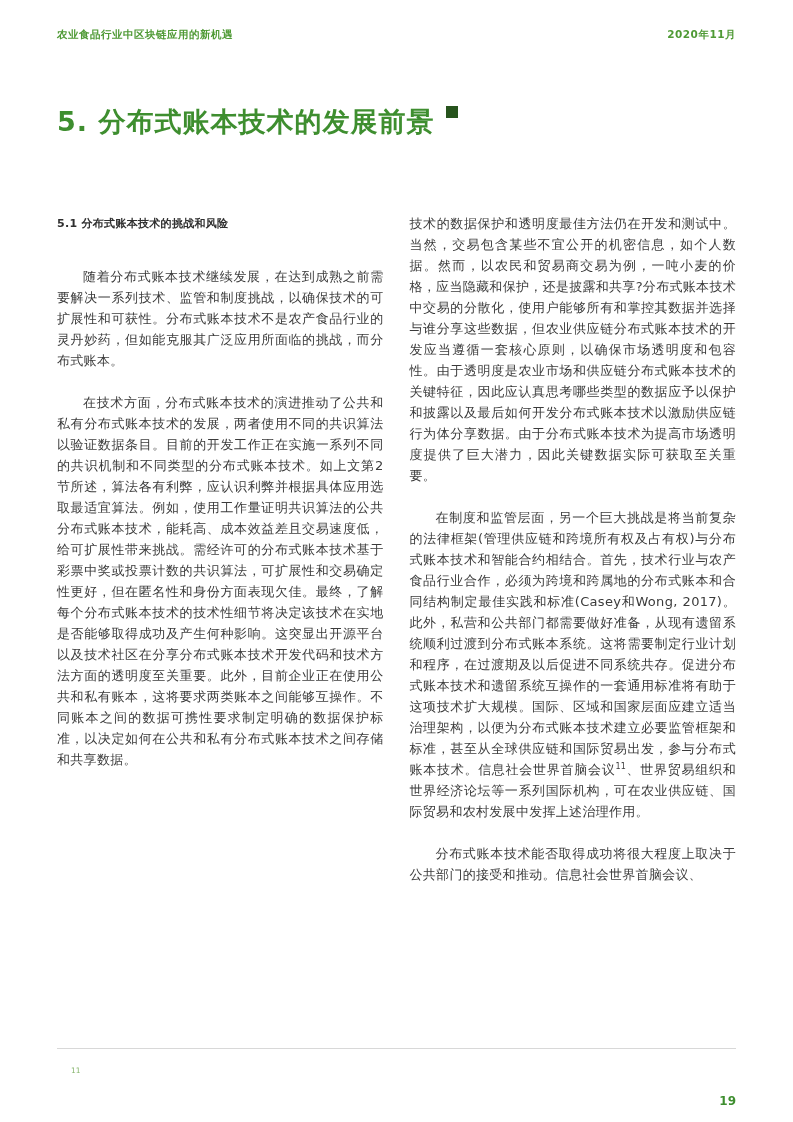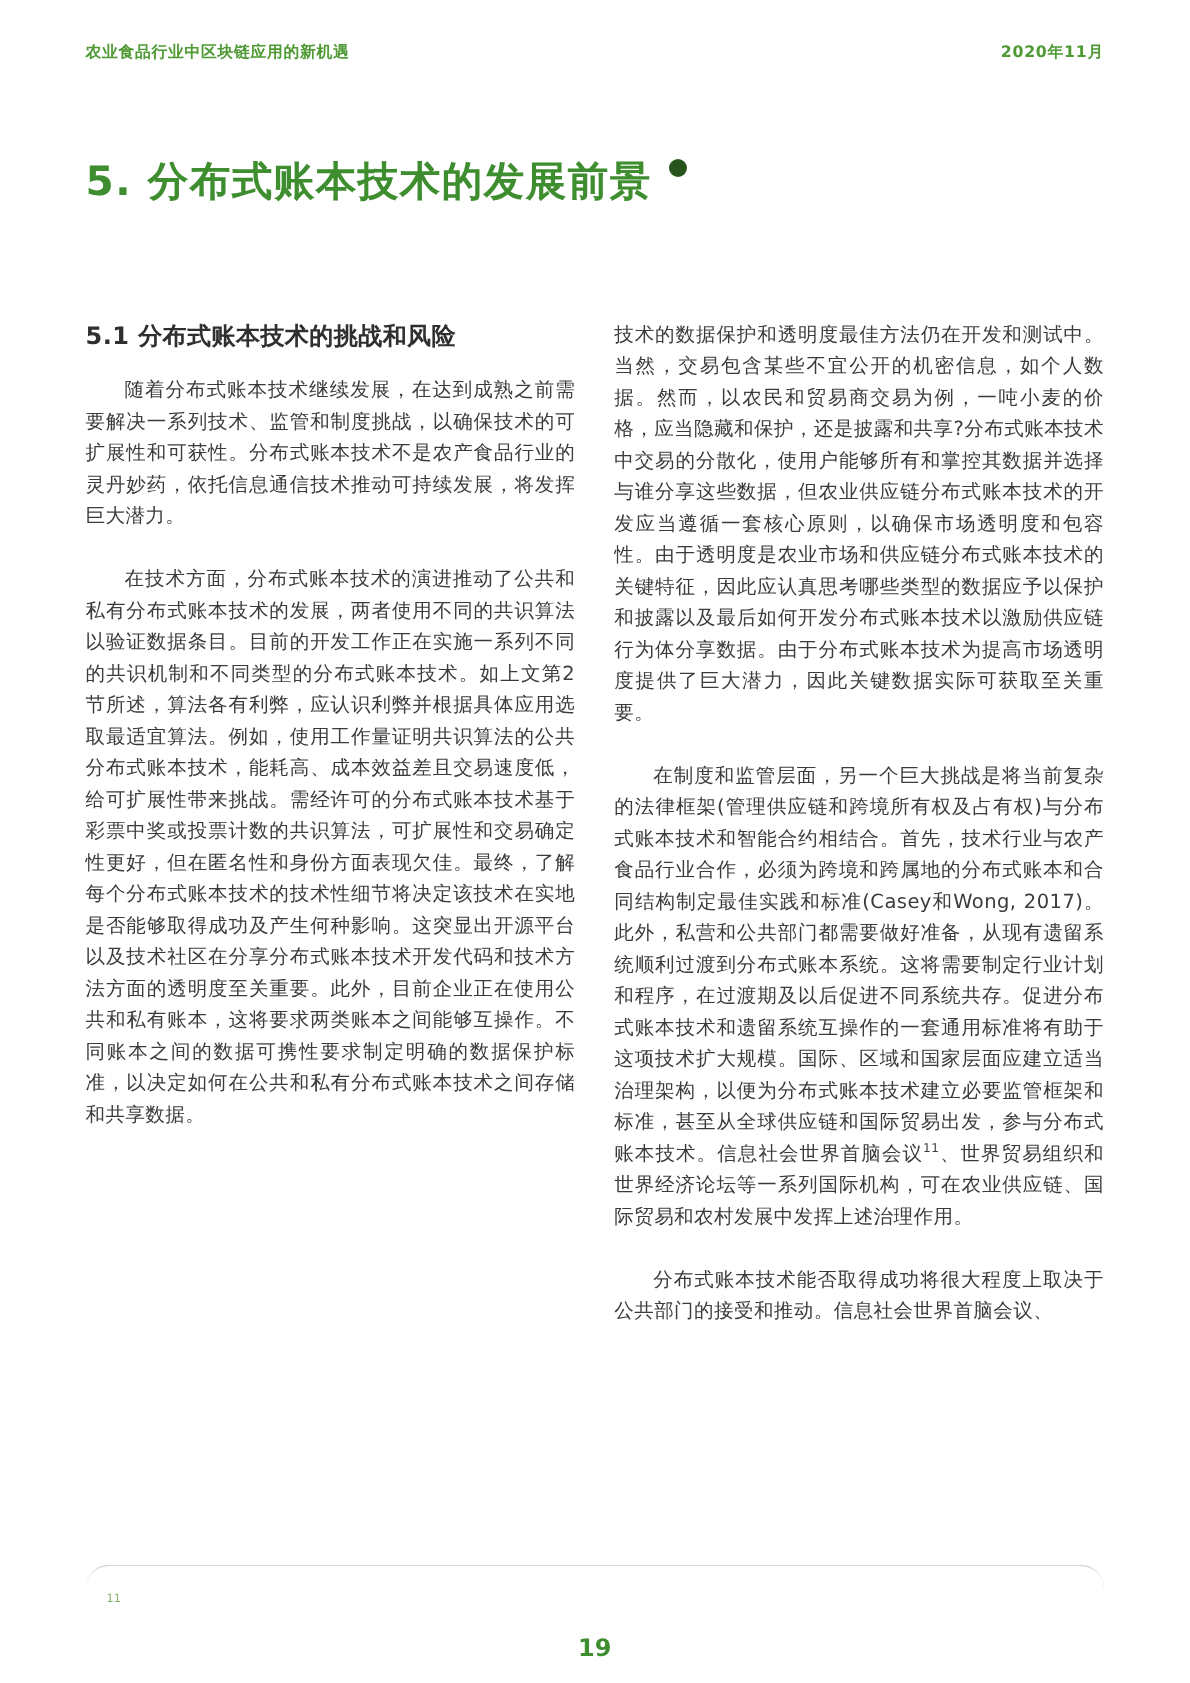--- a/index.html
+++ b/index.html
@@ -1,16 +1,16 @@
 <!DOCTYPE html>
 <html lang="zh" style="--accent-green: #3e8e2f; --header-green: #4f9a35; --dark-green-square: #27541d; --light-green-footnote: #85b56c; --heading-dark: #2f2f2f; --body-text: #3b3b3b;"><head>
 <meta charset="utf-8">
 <title>Document Page</title>
 <style>
-  * { margin: 0; padding: 0; box-sizing: border-box; border-radius: 25px; }
+  * { margin: 0; padding: 0; box-sizing: border-box; }
   html, body { background: #ffffff; }
   body { font-family: "DejaVu Sans", sans-serif; }
 
   .page {
     position: relative;
     width: 793px;
     height: 1122px;
     margin: 0 auto;
     background: #ffffff;
     padding: 28px 57px 0 57px;
@@ -56,24 +56,24 @@
     flex: 1 1 0;
     min-width: 0;
     font-size: 13px;
     line-height: 21px;
     letter-spacing: 0.3px;
     color: var(--body-text, #3b3b3b);
     text-align: justify;
   }
 
   .section-heading {
-    font-size: 16px;
+    font-size: 11px;
     font-weight: bold;
     color: var(--heading-dark, #2f2f2f);
-    margin-bottom: 16px;
+    margin-bottom: 32px;
     letter-spacing: 0.3px;
   }
   .subsection-heading {
     font-size: 12.5px;
     font-weight: bold;
     color: var(--accent-green, #3e8e2f);
     margin: 20px 0 15px 0;
   }
 
   .col p { margin-bottom: 21px; }
@@ -102,22 +102,22 @@
     color: var(--light-green-footnote, #85b56c);
     text-align: justify;
   }
   .footnote .footnote-marker {
     flex: none;
     font-size: 7.5px;
     transform: translateY(-1px);
   }
   .page-number {
     margin-top: 14px;
-    text-align: center;
-    font-size: 16px;
+    text-align: right;
+    font-size: 12px;
     font-weight: bold;
     color: var(--accent-green, #3e8e2f);
   }
 </style>
 </head>
 <body>
 
 <div class="page">
 
   <header class="page-header">
@@ -127,21 +127,21 @@
 
   <h1 class="chapter-title">
     <span>5. 分布式账本技术的发展前景</span>
     <span class="title-square"></span>
   </h1>
 
   <div class="columns">
 
     <div class="col">
       <h2 class="section-heading">5.1 分布式账本技术的挑战和风险</h2>
-      <p class="indent">随着分布式账本技术继续发展，在达到成熟之前需要解决一系列技术、监管和制度挑战，以确保技术的可扩展性和可获性。分布式账本技术不是农产食品行业的灵丹妙药，依托信息通信技术推动可持续发展，将发挥巨大潜力。</p>
+      <p class="indent">随着分布式账本技术继续发展，在达到成熟之前需要解决一系列技术、监管和制度挑战，以确保技术的可扩展性和可获性。分布式账本技术不是农产食品行业的灵丹妙药，但如能克服其广泛应用所面临的挑战，而分布式账本。</p>
       <p class="indent">在技术方面，分布式账本技术的演进推动了公共和私有分布式账本技术的发展，两者使用不同的共识算法以验证数据条目。目前的开发工作正在实施一系列不同的共识机制和不同类型的分布式账本技术。如上文第2节所述，算法各有利弊，应认识利弊并根据具体应用选取最适宜算法。例如，使用工作量证明共识算法的公共分布式账本技术，能耗高、成本效益差且交易速度低，给可扩展性带来挑战。需经许可的分布式账本技术基于彩票中奖或投票计数的共识算法，可扩展性和交易确定性更好，但在匿名性和身份方面表现欠佳。最终，了解每个分布式账本技术的技术性细节将决定该技术在实地是否能够取得成功及产生何种影响。这突显出开源平台以及技术社区在分享分布式账本技术开发代码和技术方法方面的透明度至关重要。此外，目前企业正在使用公共和私有账本，这将要求两类账本之间能够互操作。不同账本之间的数据可携性要求制定明确的数据保护标准，以决定如何在公共和私有分布式账本技术之间存储和共享数据。</p>
     </div>
 
     <div class="col">
       <p>技术的数据保护和透明度最佳方法仍在开发和测试中。当然，交易包含某些不宜公开的机密信息，如个人数据。然而，以农民和贸易商交易为例，一吨小麦的价格，应当隐藏和保护，还是披露和共享?分布式账本技术中交易的分散化，使用户能够所有和掌控其数据并选择与谁分享这些数据，但农业供应链分布式账本技术的开发应当遵循一套核心原则，以确保市场透明度和包容性。由于透明度是农业市场和供应链分布式账本技术的关键特征，因此应认真思考哪些类型的数据应予以保护和披露以及最后如何开发分布式账本技术以激励供应链行为体分享数据。由于分布式账本技术为提高市场透明度提供了巨大潜力，因此关键数据实际可获取至关重要。</p>
       <p class="indent"><span>在制度和监管层面，另一个巨大挑战是将当前复杂的法律框架(管理供应链和跨境所有权及占有权)与分布式账本技术和智能合约相结合。首先，技术行业与农产食品行业合作，必须为跨境和跨属地的分布式账本和合同结构制定最佳实践和标准(Casey和Wong, 2017)。此外，私营和公共部门都需要做好准备，从现有遗留系统顺利过渡到分布式账本系统。这将需要制定行业计划和程序，在过渡期及以后促进不同系统共存。促进分布式账本技术和遗留系统互操作的一套通用标准将有助于这项技术扩大规模。国际、区域和国家层面应建立适当治理架构，以便为分布式账本技术建立必要监管框架和标准，甚至从全球供应链和国际贸易出发，参与分布式账本技术。信息社会世界首脑会议</span><sup class="fn-ref">11</sup><span>、世界贸易组织和世界经济论坛等一系列国际机构，可在农业供应链、国际贸易和农村发展中发挥上述治理作用。</span></p>
       <p class="indent">分布式账本技术能否取得成功将很大程度上取决于公共部门的接受和推动。信息社会世界首脑会议、</p>
     </div>
 
   </div>

